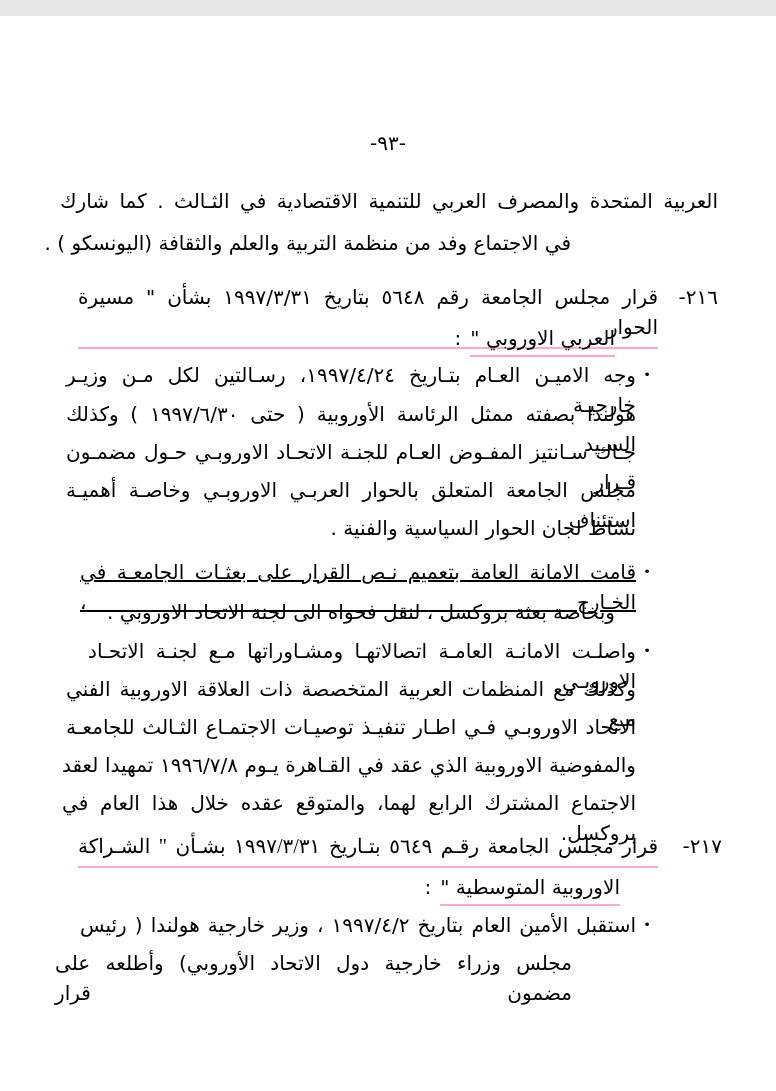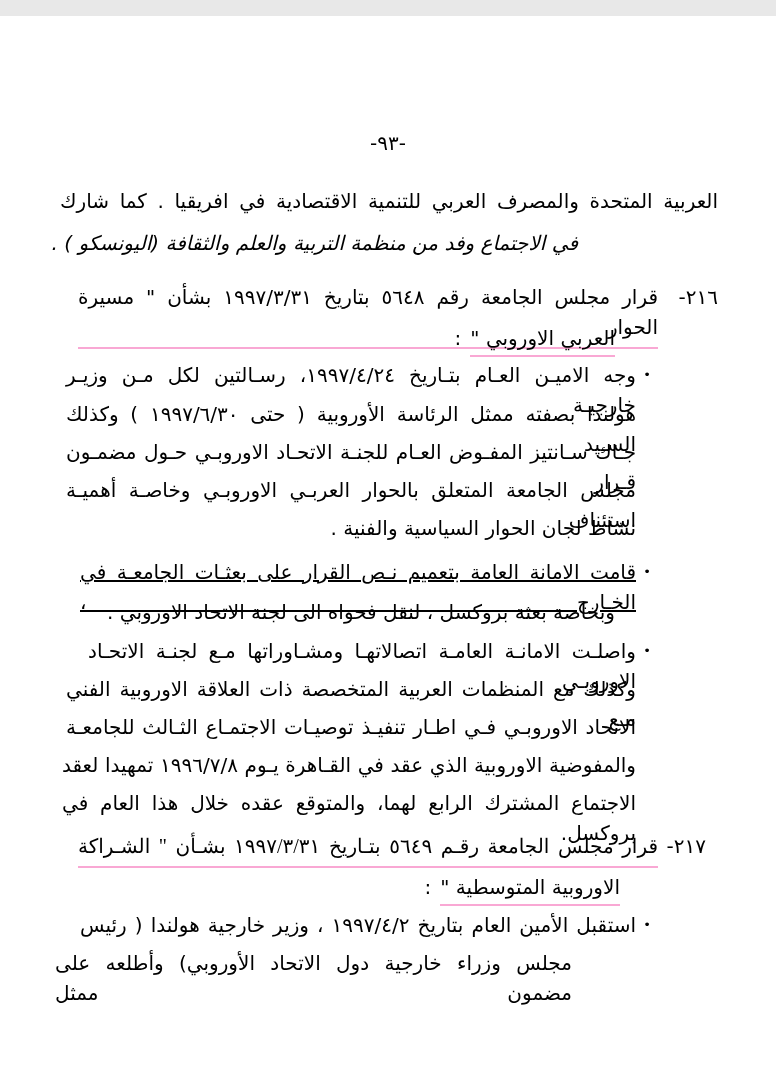--- a/index.html
+++ b/index.html
@@ -39,22 +39,22 @@
   .colon{ margin-right:9px; }
 </style>
 </head>
 <body>
 
 <div class="page">
 
   <div class="ln ctr" style="top:112px;">-٩٣-</div>
 
   <div>
-    <div class="ln jf" style="top:170px;right:58px;left:60px;">العربية المتحدة والمصرف العربي للتنمية الاقتصادية في افريقيا . كما شارك</div>
-    <div class="ln ra" style="top:212px;right:198px;font-style:italic;">في الاجتماع وفد من منظمة التربية والعلم والثقافة (اليونسكو ) .</div>
+    <div class="ln jf" style="top:170px;right:58px;left:60px;">العربية المتحدة والمصرف العربي للتنمية الاقتصادية في الثـالث . كما شارك</div>
+    <div class="ln ra" style="top:212px;right:205px;">في الاجتماع وفد من منظمة التربية والعلم والثقافة (اليونسكو ) .</div>
   </div>
 
   <div>
     <div class="ln ra" style="top:266px;right:58px;">٢١٦-</div>
     <div class="ln jf ul" style="top:266px;right:118px;left:78px;">قرار مجلس الجامعة رقم ٥٦٤٨ بتاريخ ١٩٩٧/٣/٣١ بشأن " مسيرة الحوار</div>
     <div class="ln ra" style="top:307px;right:161px;">
       <span class="ul">العربي الاوروبي "</span><span class="colon">:</span>
     </div>
 
     <div>
@@ -76,26 +76,26 @@
       <span class="blt" style="top:620px;right:125px;">•</span>
       <div class="ln jf" style="top:620px;right:140px;left:88px;">واصلـت الامانـة العامـة اتصالاتهـا ومشـاوراتها مـع لجنـة الاتحـاد الاوروبـي</div>
       <div class="ln jf" style="top:658px;right:140px;left:66px;">وكذلك مع المنظمات العربية المتخصصة ذات العلاقة الاوروبية الفني مـع</div>
       <div class="ln jf" style="top:696px;right:140px;left:66px;">الاتحاد الاوروبـي فـي اطـار تنفيـذ توصيـات الاجتمـاع الثـالث للجامعـة</div>
       <div class="ln jf" style="top:734px;right:140px;left:62px;">والمفوضية الاوروبية الذي عقد في القـاهرة يـوم ١٩٩٦/٧/٨ تمهيدا لعقد</div>
       <div class="ln jf" style="top:772px;right:140px;left:62px;">الاجتماع المشترك الرابع لهما، والمتوقع عقده خلال هذا العام في بروكسل.</div>
     </div>
   </div>
 
   <div>
-    <div class="ln ra" style="top:815px;right:70px;">٢١٧-</div>
+    <div class="ln ra" style="top:815px;right:54px;">٢١٧-</div>
     <div class="ln jf ul" style="top:815px;right:118px;left:78px;font-family:Liberation Serif, serif;">قرار مجلس الجامعة رقـم ٥٦٤٩ بتـاريخ ١٩٩٧/٣/٣١ بشـأن " الشـراكة</div>
     <div class="ln ra" style="top:856px;right:156px;">
       <span class="ul">الاوروبية المتوسطية "</span><span class="colon">:</span>
     </div>
 
     <div>
       <span class="blt" style="top:894px;right:125px;">•</span>
       <div class="ln jf" style="top:894px;right:140px;left:80px;">استقبل الأمين العام بتاريخ ١٩٩٧/٤/٢ ، وزير خارجية هولندا ( رئيس</div>
-      <div class="ln jf" style="top:932px;right:204px;left:55px;">مجلس وزراء خارجية دول الاتحاد الأوروبي) وأطلعه على مضمون ممثل</div>
+      <div class="ln jf" style="top:932px;right:204px;left:55px;">مجلس وزراء خارجية دول الاتحاد الأوروبي) وأطلعه على مضمون قرار</div>
     </div>
   </div>
 
 </div>
 
 </body></html>

